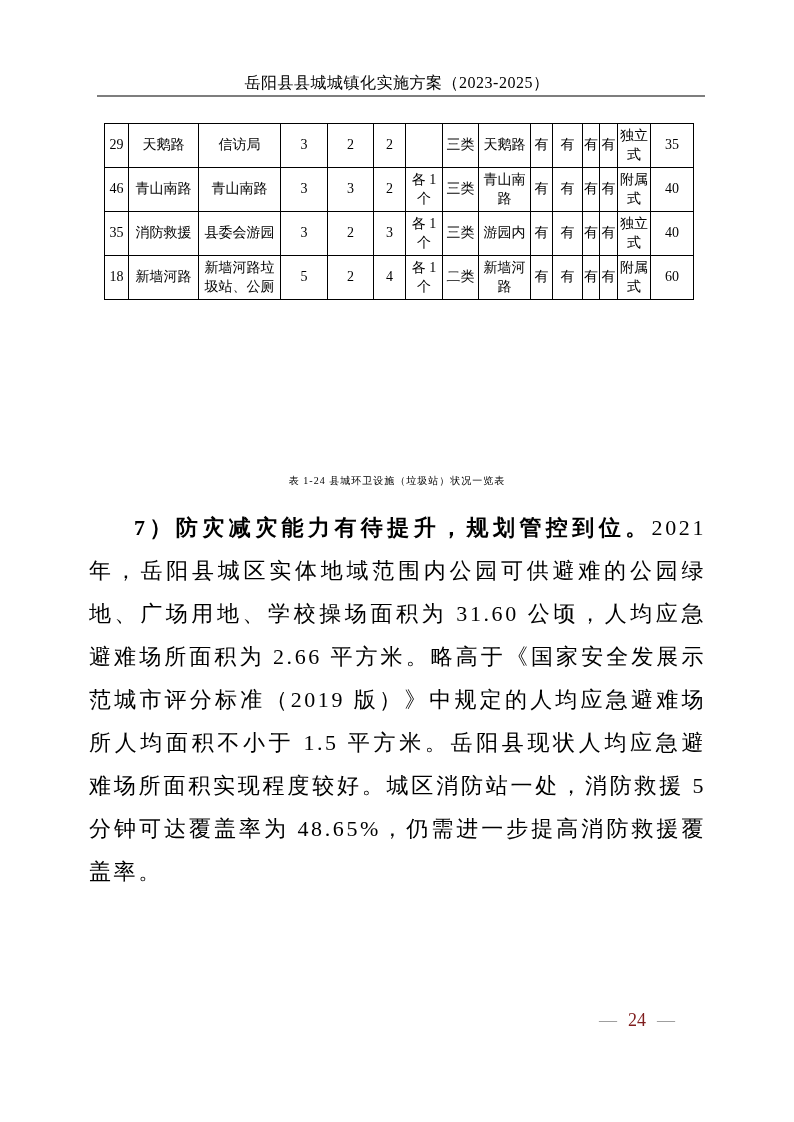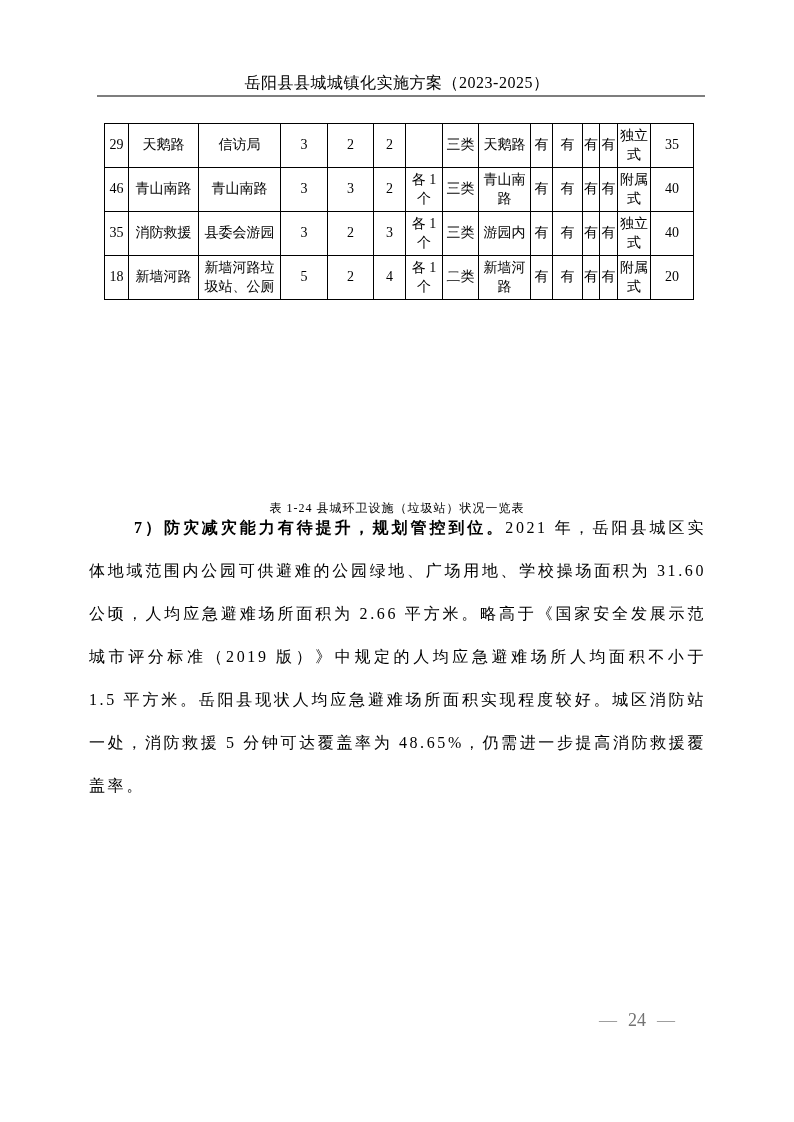--- a/index.html
+++ b/index.html
@@ -32,41 +32,41 @@
   table.data-table td {
     border:1px solid #000;
     text-align:center; vertical-align:middle;
     padding:0 1px; line-height:1.3;
     word-break:break-all; overflow:hidden;
   }
   table.data-table tr { height:44px;margin-top:48px; }
 
   
   .table-caption {
-    position:absolute; top:500px; left:0; width:100%;
-    text-align:center; font-size:12px; letter-spacing:1px;
+    position:absolute; top:474px; left:0; width:100%;
+    text-align:center; font-size:10px; letter-spacing:1px;
   }
 
   
   .body-paragraph {
     position:absolute; top:506px; left:89px; width:617px;
     margin:0;
-    font-size:16px; line-height:43px; letter-spacing:2.6px;
+    font-size:22px; line-height:43px; letter-spacing:2.6px;
     text-align:justify;
     text-indent:45px;
   }
   .body-paragraph b { font-weight:bold; }
 
   
   .page-footer {
     position:absolute; top:1010px; right:119px;
     font-size:18px; white-space:nowrap;
   }
   .page-footer .dash { color:#9b9b9b; }
-  .page-footer .pagenum { color:#737373; margin:2px 11px; }
+  .page-footer .pagenum { color:#7f1d1d; margin:2px 11px; }
 </style>
 </head>
 <body>
 
 <div class="page">
 
   <div class="header-title">岳阳县县城城镇化实施方案（2023-2025）</div>
   <div class="header-rule"></div>
 
   <table class="data-table">
@@ -147,21 +147,21 @@
           <td>2</td>
           <td>4</td>
           <td>各 1 个</td>
           <td>二类</td>
           <td>新墙河路</td>
           <td>有</td>
           <td>有</td>
           <td>有</td>
           <td>有</td>
           <td>附属式</td>
-          <td>20</td>
+          <td>60</td>
         </tr>
       </tbody>
   </table>
 
   <div class="table-caption">表 1-24 县城环卫设施（垃圾站）状况一览表</div>
 
   <p class="body-paragraph"><b>7）防灾减灾能力有待提升，规划管控到位。</b><span>2021 年，岳阳县城区实体地域范围内公园可供避难的公园绿地、广场用地、学校操场面积为 31.60 公顷，人均应急避难场所面积为 2.66 平方米。略高于《国家安全发展示范城市评分标准（2019 版）》中规定的人均应急避难场所人均面积不小于 1.5 平方米。岳阳县现状人均应急避难场所面积实现程度较好。城区消防站一处，消防救援 5 分钟可达覆盖率为 48.65%，仍需进一步提高消防救援覆盖率。</span></p>
 
   <div class="page-footer">
     <span class="dash">—</span><span class="pagenum">24</span><span class="dash">—</span>

